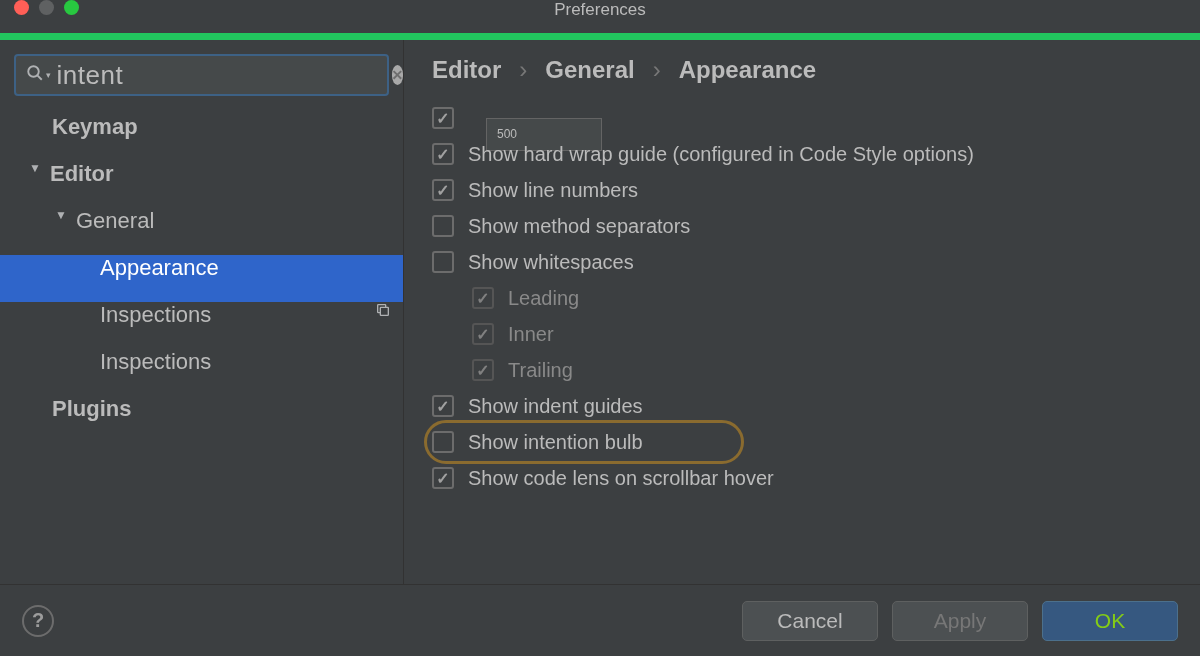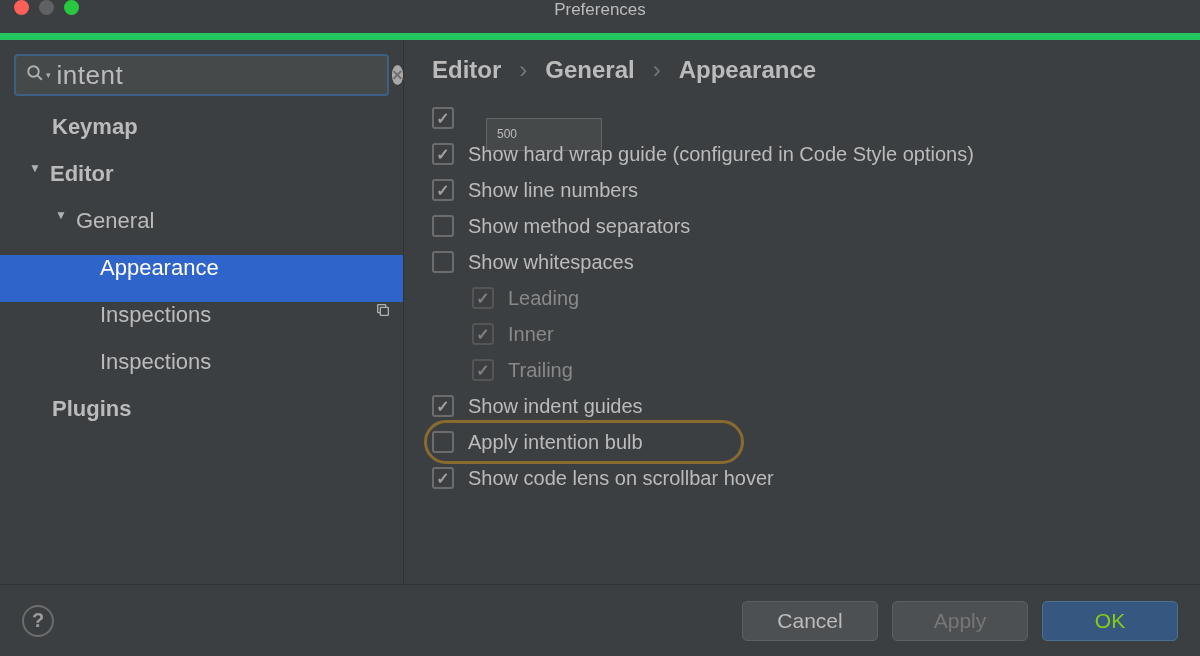--- a/index.html
+++ b/index.html
@@ -161,21 +161,21 @@
         <span class="cb checked disabled"></span>
         <span>Trailing</span>
       </div>
       <div class="row enabled">
         <span class="cb checked enabled"></span>
         <span>Show indent guides</span>
       </div>
       <div class="row enabled highlight">
         <div class="hl-ring"></div>
         <span class="cb"></span>
-        <span>Apply intention bulb</span>
+        <span>Show intention bulb</span>
       </div>
       <div class="row enabled">
         <span class="cb checked enabled"></span>
         <span>Show code lens on scrollbar hover</span>
       </div>
     </div>
   </div>
 
 </div>
 

